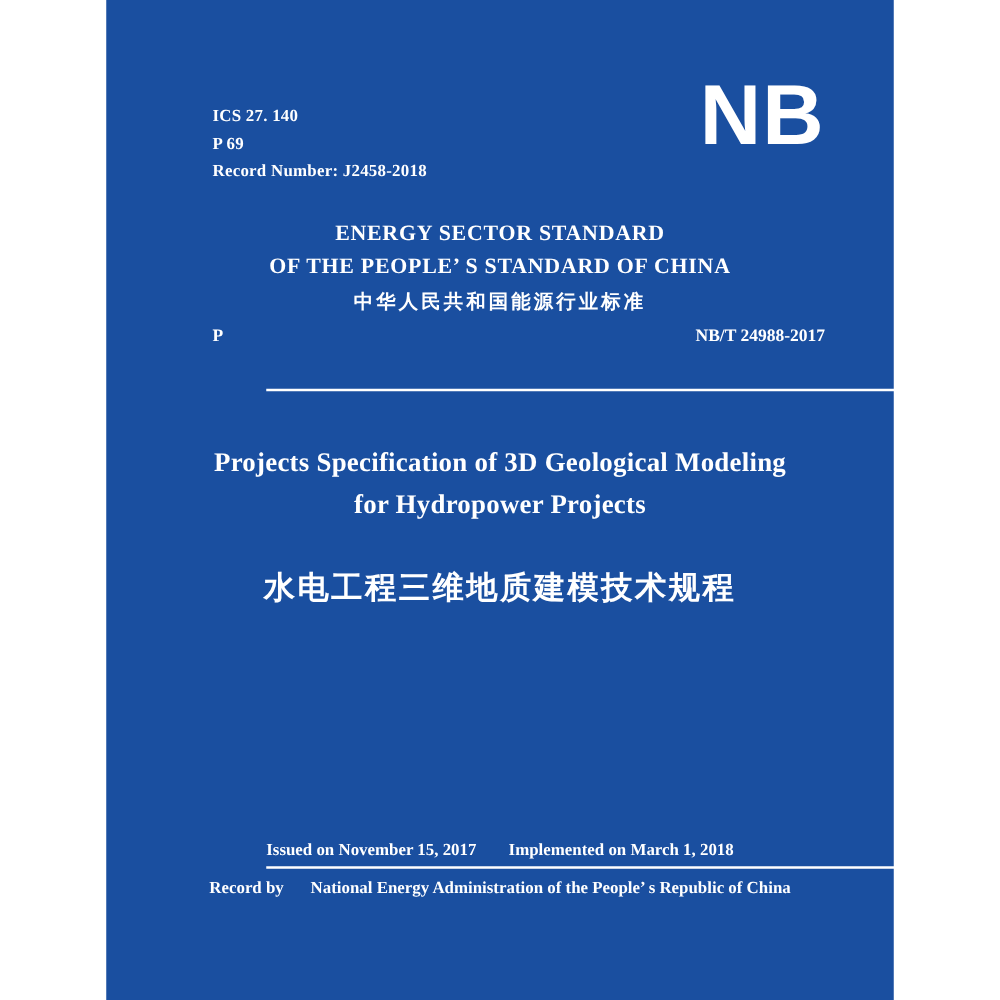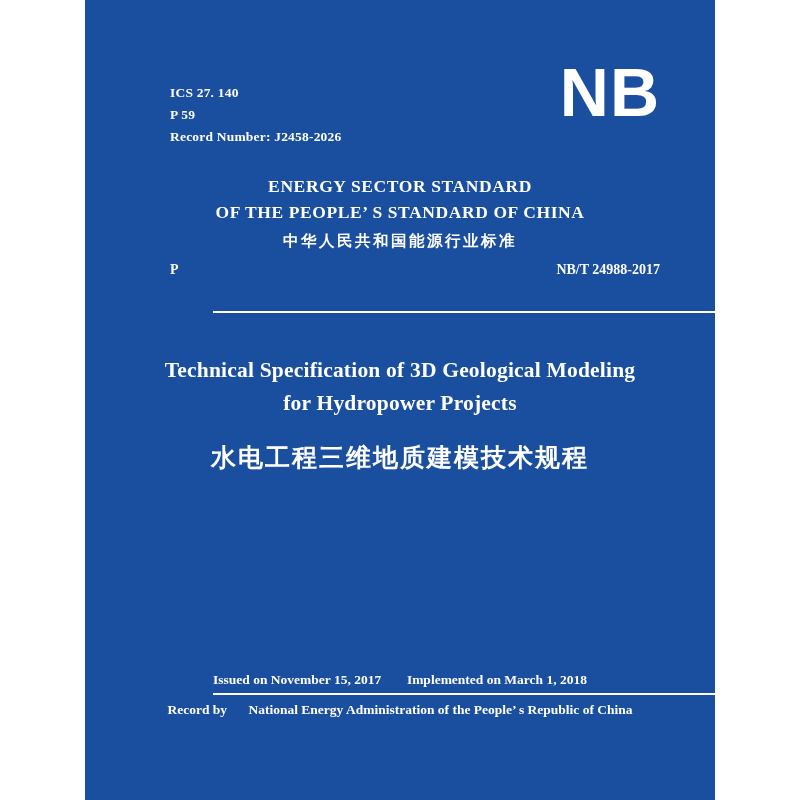--- a/index.html
+++ b/index.html
@@ -112,21 +112,21 @@
     font-weight: bold;
     font-size: 21.5px;
     line-height: 1.55;
     letter-spacing: 0.2px;
   }
   .title-cn {
     font-family: "DejaVu Sans", sans-serif;
     font-weight: bold;
     font-size: 25px;
     letter-spacing: 2px;
-    margin-top: 20px;
+    margin-top: 32px;
   }
 
   
   .dates-row {
     position: absolute;
     left: 128px;
     right: 128px;
     top: 672px;
     display: flex;
     justify-content: space-between;
@@ -147,41 +147,41 @@
   .issuer .by { margin-right: 18px; }
 </style>
 </head>
 <body>
 
 <div id="page">
   <div class="cover">
 
     <div class="top-ids">
       <div>ICS 27. 140</div>
-      <div>P 59</div>
-      <div>Record Number: J2458-2026</div>
+      <div>P 69</div>
+      <div>Record Number: J2458-2018</div>
     </div>
 
     <div class="nb-logo">NB</div>
 
     <div class="std-block">
       <div class="std-en1">ENERGY SECTOR STANDARD</div>
       <div class="std-en2">OF THE PEOPLE’ S STANDARD OF CHINA</div>
       <div class="std-cn">中华人民共和国能源行业标准</div>
     </div>
 
     <div class="desig-row">
       <div>P</div>
       <div>NB/T 24988-2017</div>
     </div>
 
     <div class="rule top"></div>
 
     <div class="title-block">
-      <div class="title-en">Technical Specification of 3D Geological Modeling</div>
+      <div class="title-en">Projects Specification of 3D Geological Modeling</div>
       <div class="title-en">for Hydropower Projects</div>
       <div class="title-cn">水电工程三维地质建模技术规程</div>
     </div>
 
     <div class="rule bottom"></div>
 
     <div class="dates-row">
       <div>Issued on November 15, 2017</div>
       <div>Implemented on March 1, 2018</div>
     </div>

